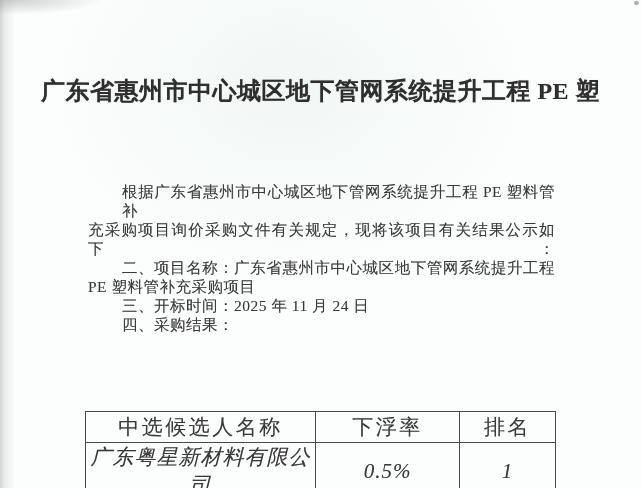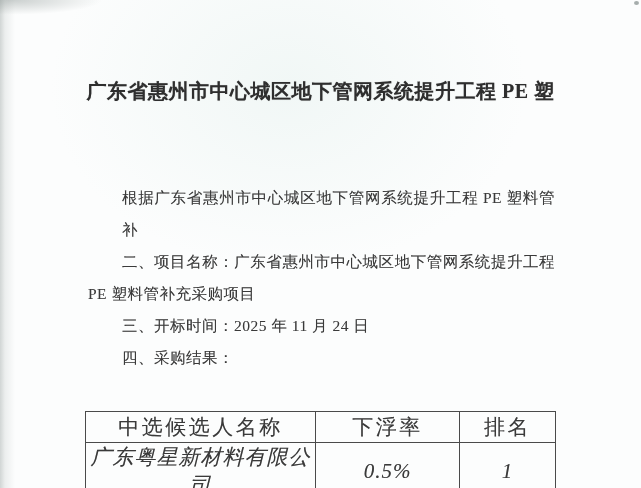--- a/index.html
+++ b/index.html
@@ -50,35 +50,35 @@
     background: rgba(95,108,105,0.55);
     pointer-events: none;
   }
 
   .doc-title {
     position: absolute;
     left: 0;
     right: 0;
     top: 75px;
     text-align: center;
-    font-size: 20px;
+    font-size: 24px;
     font-weight: bold;
     line-height: 33px;
     color: #2e2e2e;
     letter-spacing: 0.5px;
     text-shadow: 0 0 0.7px rgba(46,46,46,0.45);
   }
 
   .doc-body {
     position: absolute;
     left: 88px;
     width: 467px;
     top: 182px;
     font-size: 15.5px;
-    line-height: 32px;
+    line-height: 19px;
     color: #3a3a3a;
     letter-spacing: 0.5px;
     text-shadow: 0 0 0.6px rgba(58,58,58,0.35);
   }
   .ln { white-space: nowrap; }
   .ln.indent { padding-left: 34px; }
   .ln.just {
     white-space: normal;
     text-align: justify;
     text-align-last: justify;
@@ -113,20 +113,21 @@
 <body>
 
 <div class="page">
 
   <div class="doc-title">
     <div class="title-line">广东省惠州市中心城区地下管网系统提升工程 PE 塑</div>
   </div>
 
   <div class="doc-body">
     <div class="ln indent just">根据广东省惠州市中心城区地下管网系统提升工程 PE 塑料管补</div>
+    <div class="ln just">充采购项目询价采购文件有关规定，现将该项目有关结果公示如下：</div>
     <div class="ln indent just">二、项目名称：广东省惠州市中心城区地下管网系统提升工程</div>
     <div class="ln">PE 塑料管补充采购项目</div>
     <div class="ln indent">三、开标时间：2025 年 11 月 24 日</div>
     <div class="ln indent">四、采购结果：</div>
   </div>
 
   <table class="result-table">
     <colgroup>
       <col style="width:230px">
       <col style="width:144px">

